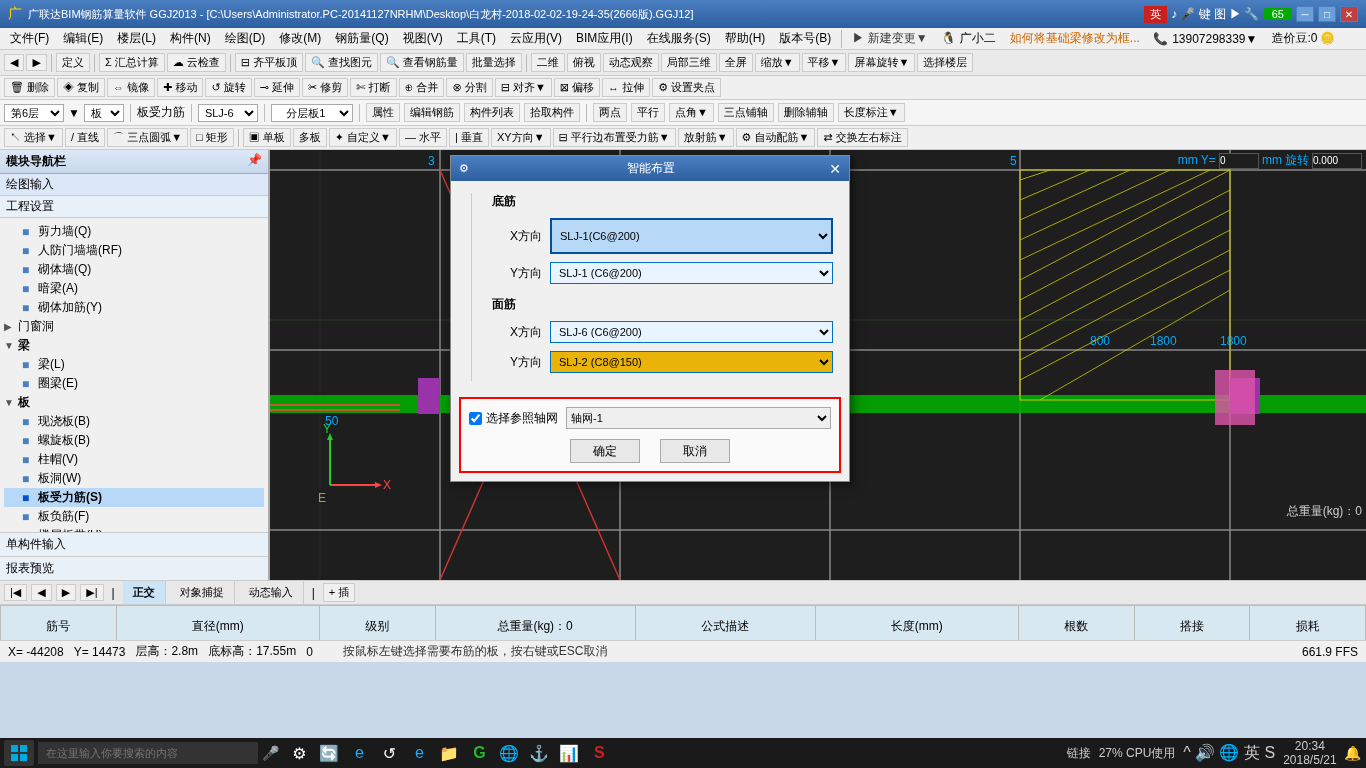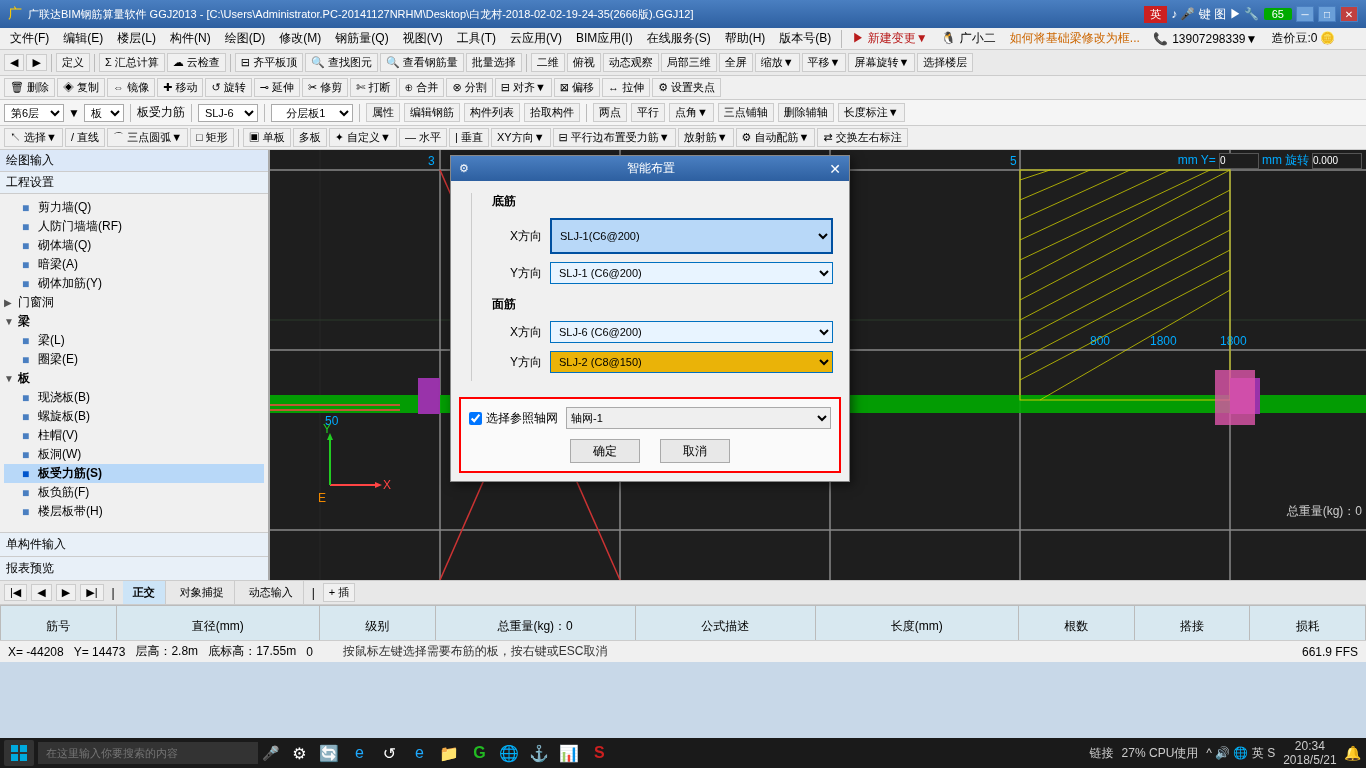--- a/index.html
+++ b/index.html
@@ -333,21 +333,21 @@
   <span class="menu-item">修改(M)</span>
   <span class="menu-item">钢筋量(Q)</span>
   <span class="menu-item">视图(V)</span>
   <span class="menu-item">工具(T)</span>
   <span class="menu-item">云应用(V)</span>
   <span class="menu-item">BIM应用(I)</span>
   <span class="menu-item">在线服务(S)</span>
   <span class="menu-item">帮助(H)</span>
   <span class="menu-item">版本号(B)</span>
   <span class="tb-separator"></span>
-  <span class="menu-item" style="color:#b91c1c;text-align:right;">▶ 新建变更▼</span>
+  <span class="menu-item" style="color:#404040;text-align:right;">▶ 新建变更▼</span>
   <span class="menu-item">🐧 广小二</span>
   <span class="menu-item" style="color:#cc6600;">如何将基础梁修改为框...</span>
   <span class="menu-item">📞 13907298339▼</span>
   <span class="menu-item">造价豆:0 🪙</span>
 </div>
 
 <div id="toolbar1" style="height:26px; background:#eaeaea; border-bottom:1px solid #ccc; display:flex; align-items:center; padding:0 4px; gap:2px; overflow:hidden;">
   <span class="tb-btn">◀</span>
   <span class="tb-btn">▶</span>
   <span class="tb-separator"></span>
@@ -427,20 +427,24 @@
   <span class="tb-btn">XY方向▼</span>
   <span class="tb-btn">⊟ 平行边布置受力筋▼</span>
   <span class="tb-btn">放射筋▼</span>
   <span class="tb-btn">⚙ 自动配筋▼</span>
   <span class="tb-btn">⇄ 交换左右标注</span>
 </div>
 
 <div id="main" style="display:flex; height:430px;">
 
   <div id="left-panel" style="width:270px; background:#f0f0f0; border-right:2px solid #aaa; display:flex; flex-direction:column; flex-shrink:0; position:relative;">
+    <div class="panel-title">
+      <span>模块导航栏</span>
+      <span style="cursor:pointer;">📌</span>
+    </div>
     <div class="sub-title" style="cursor:pointer; background:#dce8f8;">
       <span>绘图输入</span>
     </div>
     <div class="sub-title" style="cursor:pointer;">
       <span>工程设置</span>
     </div>
     <div class="tree-area">
 
       <div class="tree-item" style="padding-left:18px;">
         <span class="tree-icon">■</span>
@@ -759,20 +763,20 @@
     <span class="task-icon" style="color:#00aaff; font-size:16px;">⚓</span>
     <span class="task-icon" style="color:#ff6600; font-size:16px;">📊</span>
     <span class="task-icon" style="color:#cc2020; font-size:16px; font-weight:bold;">S</span>
   </div>
   <div class="task-right" style="margin-left:auto; display:flex; align-items:center; gap:8px; color:#ccc; font-size:11px;">
     <span>链接</span>
     <span>
       <span>27%</span>
       <span>CPU使用</span>
     </span>
-    <span style="font-size:12px;">^ 🔊 🌐 英 S</span>
+    <span style="font-size:16px;">^ 🔊 🌐 英 S</span>
     <div style="text-align:center; cursor:pointer;">
       <div>20:34</div>
       <div>2018/5/21</div>
     </div>
     <span style="font-size:14px; cursor:pointer;">🔔</span>
   </div>
 </div>
 
 </body></html>

